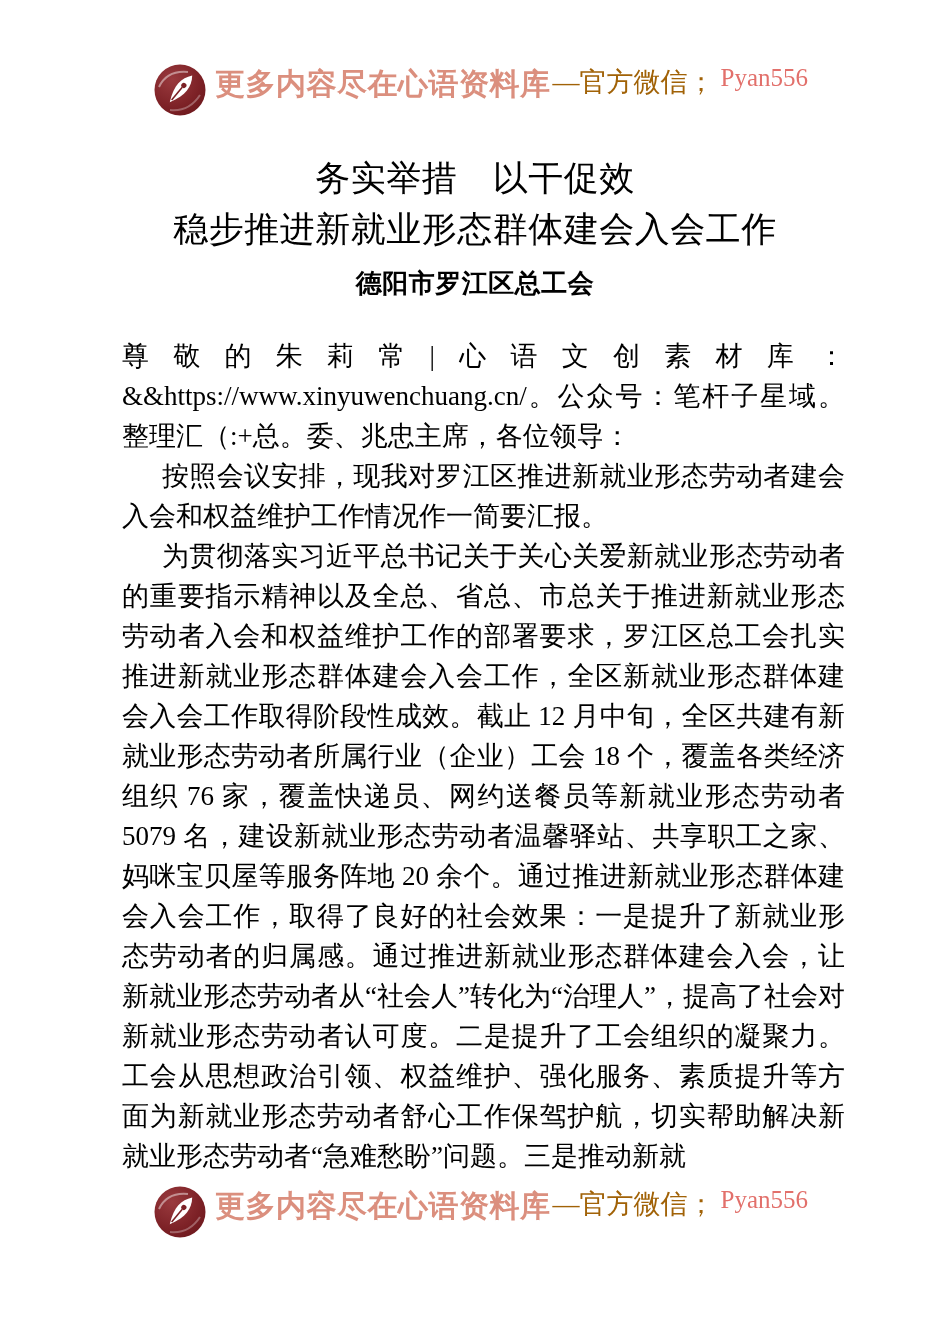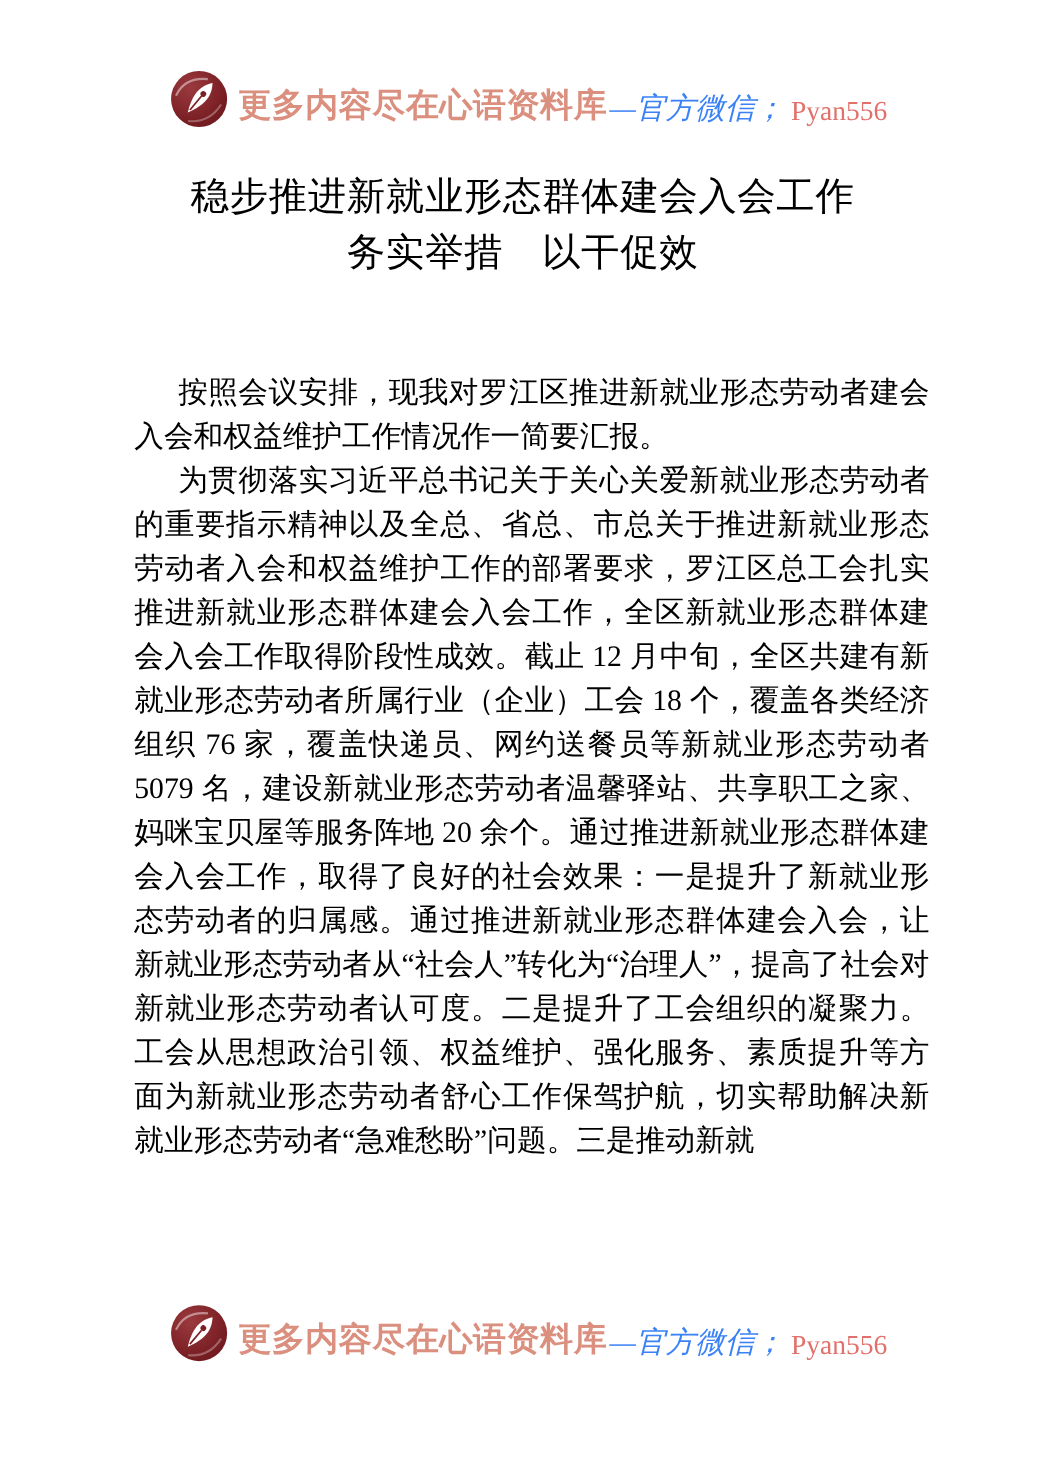--- a/index.html
+++ b/index.html
@@ -17,42 +17,41 @@
     color: #000000;
   }
 
   
   .watermark {
     position: absolute;
     left: 12px;
     right: 0;
     display: flex;
     justify-content: center;
-    align-items: flex-end;
+    align-items: flex-start;
     white-space: nowrap;
   }
   .wm-header { top: 64px; }
   .wm-footer { top: 1186px; }
   .wm-logo {
     width: 52px;
     height: 52px;
     margin-right: 9px;
     flex: 0 0 auto;
     display: inline-block;
   }
   .wm-brand {
     color: #DB8F7E;
     font-size: 30px;
     font-weight: bold;
     letter-spacing: 0.5px;
   }
   .wm-channel {
-    color: #3b82f6;
+    color: #a16207;
     font-size: 27px;
-    font-style: italic;
     margin-left: 2px;
   }
   .wm-account {
     color: #E2706B;
     font-size: 25px;
     font-family: Liberation Serif, serif;
     margin-left: 6px;
   }
 
   
@@ -123,26 +122,28 @@
           <line x1="26" y1="22.5" x2="26" y2="39" stroke="#7b2025" stroke-width="1.6"></line>
         </g>
       </svg>
     </span>
     <span class="wm-brand">更多内容尽在心语资料库</span>
     <span class="wm-channel">—官方微信；</span>
     <span class="wm-account">Pyan556</span>
   </div>
 
   <div class="title">
+    <div class="title-line">务实举措　以干促效</div>
     <div class="title-line">稳步推进新就业形态群体建会入会工作</div>
-    <div class="title-line">务实举措　以干促效</div>
   </div>
 
+  <div class="subtitle">德阳市罗江区总工会</div>
 
   <div class="doc-body" id="doc-body">
+      <p class="para"><span class="seg">尊敬的朱莉常|心语文创素材库：&amp;&amp;https://www.xinyuwenchuang.cn/。公众号：笔杆子星域。整理汇（:+总。委、兆忠主席，各位领导：</span></p>
       <p class="para indent"><span class="seg">按照会议安排，现我对罗江区推进新就业形态劳动者建会入会和权益维护工作情况作一简要汇报。</span></p>
       <p class="para indent"><span class="seg">为贯彻落实习近平总书记关于关心关爱新就业形态劳动者的重要指示精神以及全总、省总、市总关于推进新就业形态劳动者入会和权益维护工作的部署要求，罗江区总工会扎实推进新就业形态群体建会入会工作，全区新就业形态群体建会入会工作取得阶段性成效。截止 12 月中旬，全区共建有新就业形态劳动者所属行业（企业）工会 18 个，覆盖各类经济组织 76 家，覆盖快递员、网约送餐员等新就业形态劳动者 5079 名，建设新就业形态劳动者温馨驿站、共享职工之家、妈咪宝贝屋等服务阵地 20 余个。通过推进新就业形态群体建会入会工作，取得了良好的社会效果：</span><span class="seg seg-bold">一是</span><span class="seg">提升了新就业形态劳动者的归属感。通过推进新就业形态群体建会入会，让新就业形态劳动者从“社会人”转化为“治理人”，提高了社会对新就业形态劳动者认可度。</span><span class="seg seg-bold">二是</span><span class="seg">提升了工会组织的凝聚力。工会从思想政治引领、权益维护、强化服务、素质提升等方面为新就业形态劳动者舒心工作保驾护航，切实帮助解决新就业形态劳动者“急难愁盼”问题。</span><span class="seg seg-bold">三是</span><span class="seg">推动新就</span></p>
     </div>
 
   <div class="watermark wm-footer">
     <span class="wm-logo">
       <svg width="52" height="52" viewBox="0 0 52 52" aria-hidden="true">
         <defs>
           <radialGradient id="lgB" cx="0.35" cy="0.3" r="0.95">
             <stop offset="0" stop-color="#9a3a3e"></stop>

